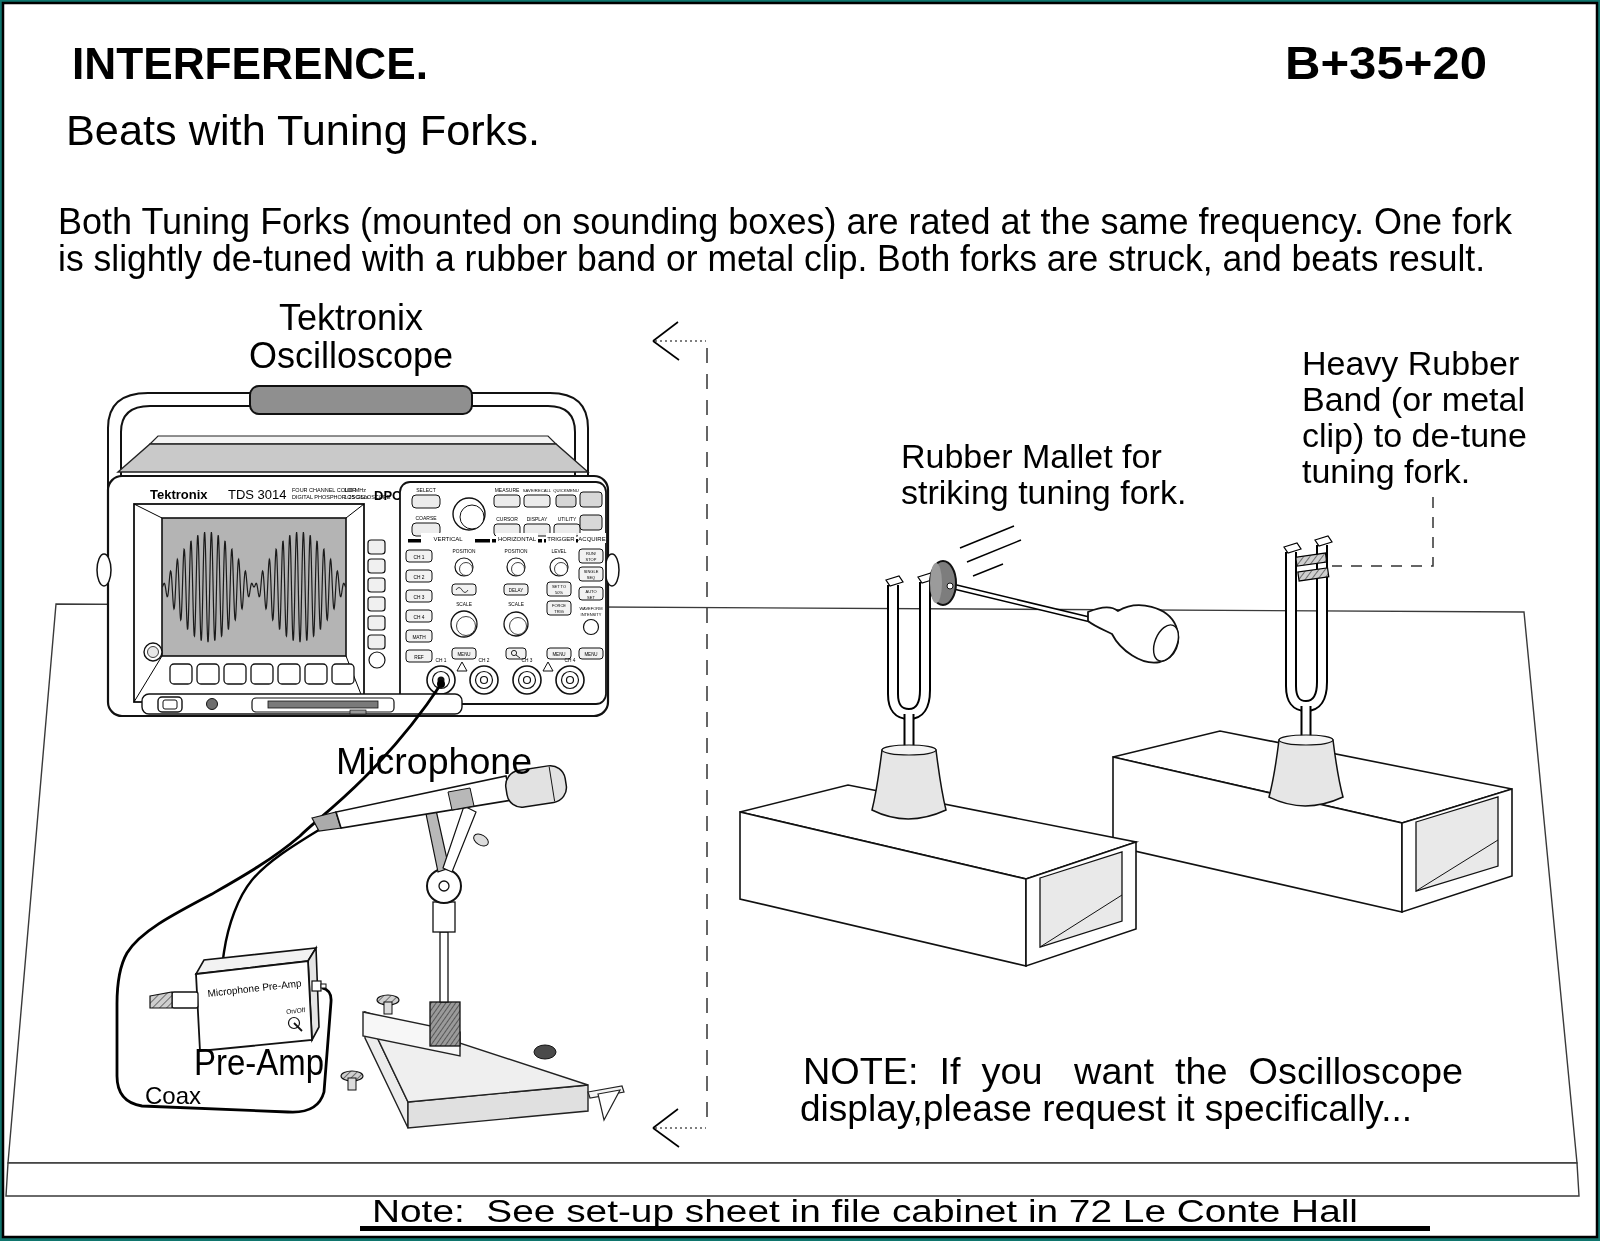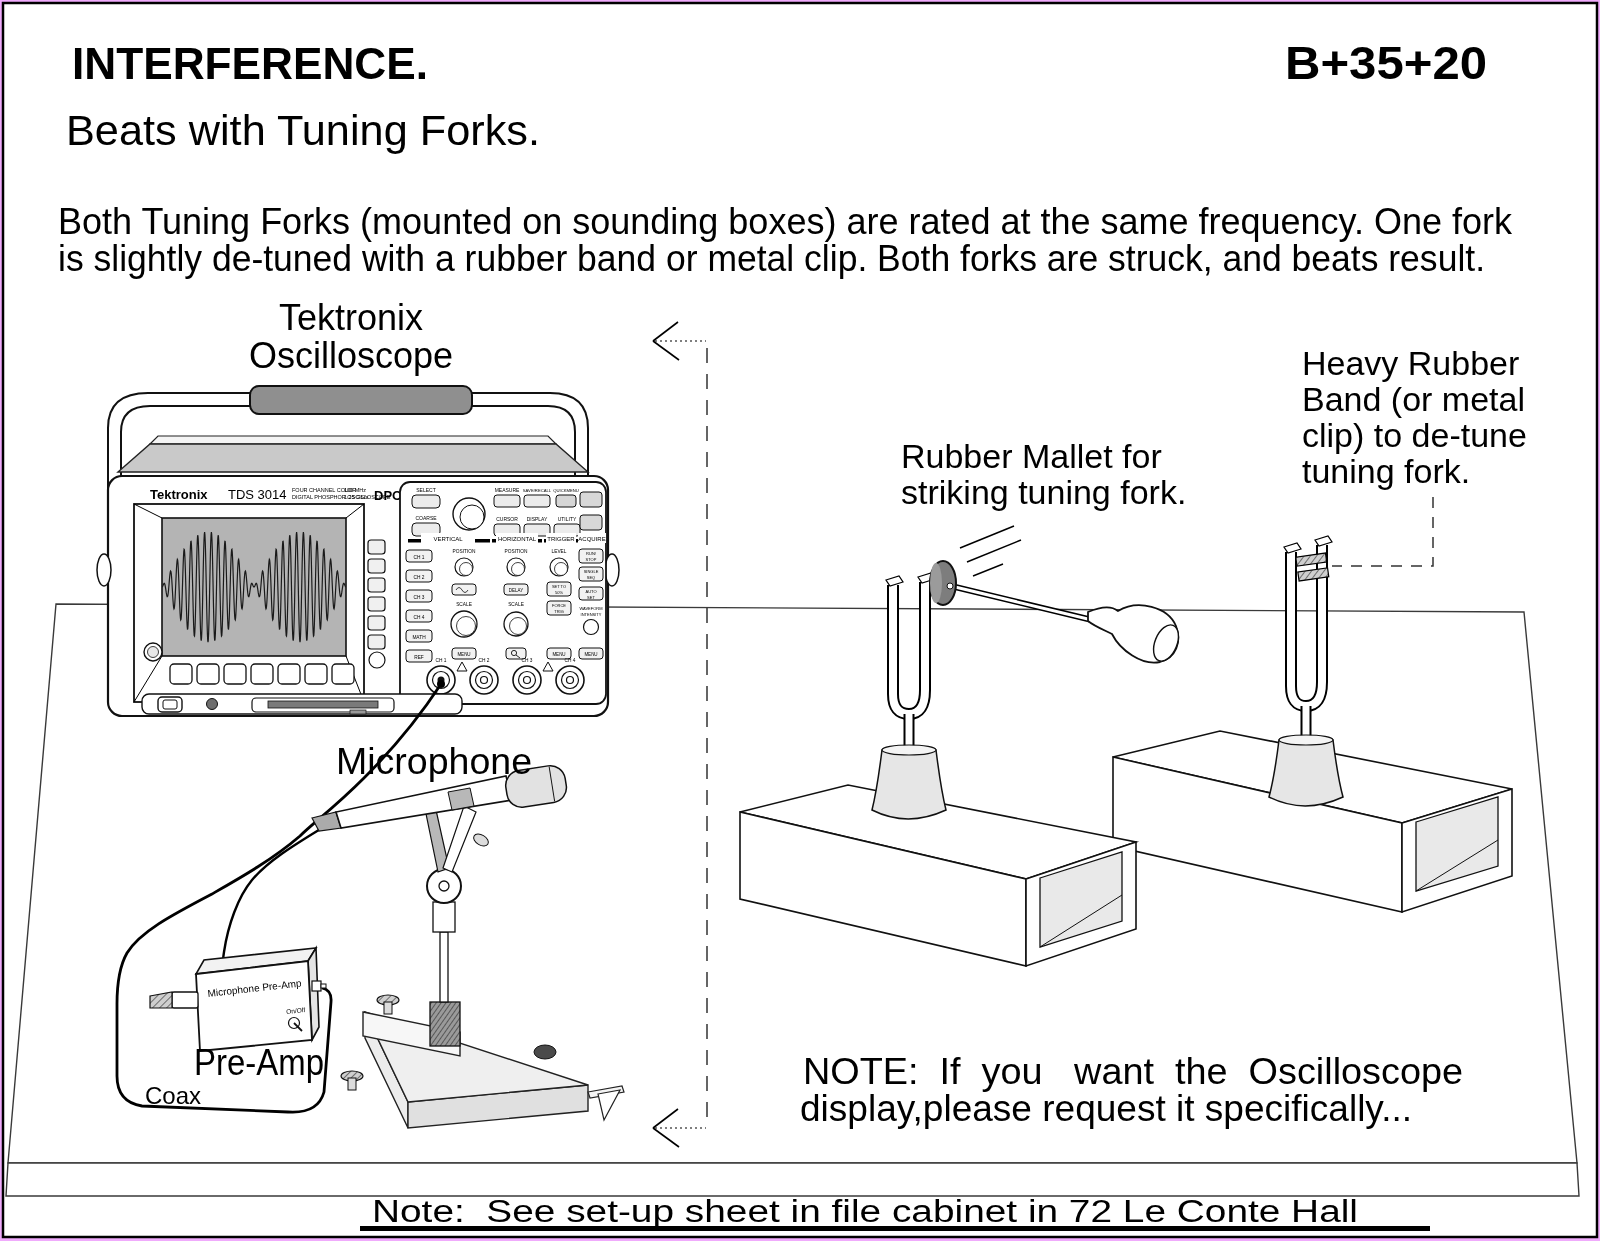--- a/index.html
+++ b/index.html
@@ -1,17 +1,17 @@
 <!DOCTYPE html>
 <html><head>
 <meta charset="utf-8">
 <style>
   html,body{margin:0;padding:0;background:#ffffff;}
   body{font-family:"Liberation Sans", sans-serif;}
-  .stage{width:1600px;height:1241px;position:relative;background:#f0abfc;}
+  .stage{width:1600px;height:1241px;position:relative;background:#0f766e;}
   svg{display:block;}
   text{fill:#000;}
   .ln{stroke:#000;fill:none;}
 </style>
 </head>
 <body>
 
 <div class="stage">
 <svg width="1600" height="1241" viewBox="0 0 1600 1241">
   <defs>

